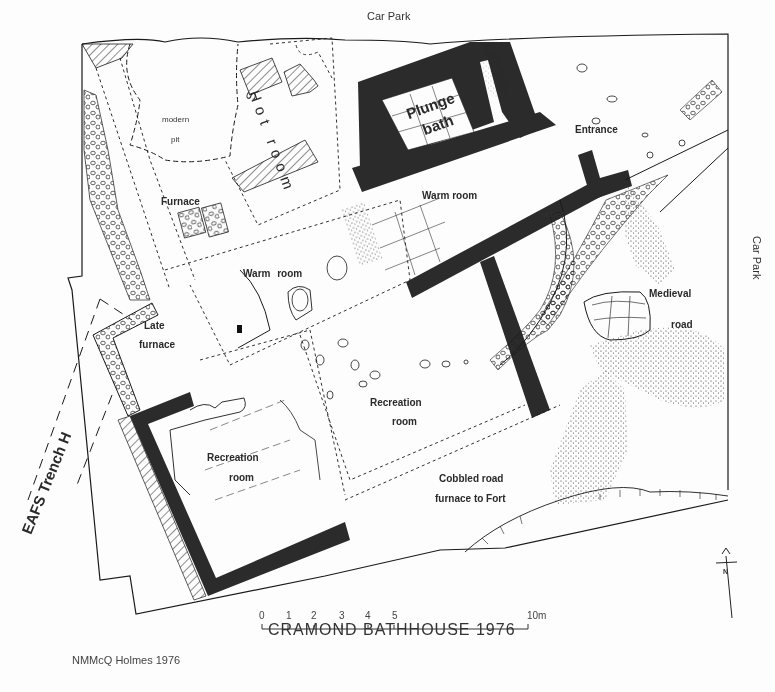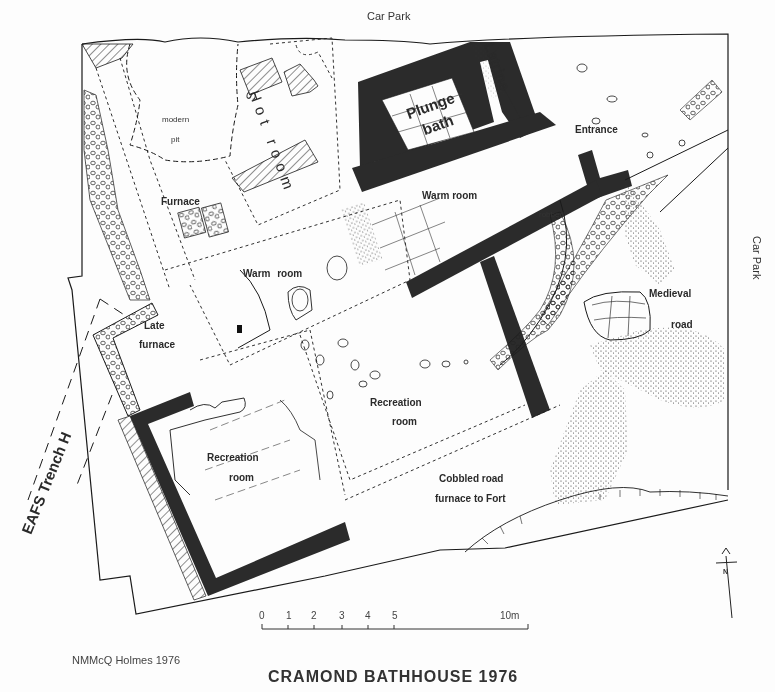--- a/index.html
+++ b/index.html
@@ -4,21 +4,21 @@
 <style>
   html, body { margin: 0; padding: 0; background: #fdfdfd; }
   body { width: 775px; height: 692px; position: relative; overflow: hidden; font-family: "Liberation Sans", sans-serif; }
   #plan { position: absolute; left: 0; top: 0; width: 775px; height: 692px; }
   .lbl { position: absolute; color: #2a2a2a; font-family: "Liberation Sans", sans-serif; font-weight: bold; white-space: nowrap; line-height: 1.15; text-align: center; }
   .lbl-sm { font-size: 10px; }
   .lbl-md { font-size: 15px; }
   .lbl-tiny { font-family: Liberation Sans, sans-serif; font-weight: normal; font-size: 8px; color: #333; margin-top: 27px; }
   .lbl-edge { font-weight: normal; font-size: 11px; color: #333; }
   .credit { position: absolute; left: 72px; top: 654px; font-size: 11px; color: #444; font-weight: normal; }
-  .title { position: absolute; left: 268px; top: 668px; font-size: 16px; font-weight: bold; letter-spacing: 1px; color: #333; }
+  .title { position: absolute; left: 268px; top: 621px; font-size: 16px; font-weight: normal; letter-spacing: 1px; color: #333; }
   .scale-num { position: absolute; top: 610px; font-size: 10px; color: #444; }
   .rot { transform-origin: left top; }
 </style>
 </head>
 <body>
 
 <svg id="plan" viewBox="0 0 775 692" xmlns="http://www.w3.org/2000/svg">
   <defs>
     <pattern id="hatch" width="6" height="6" patternUnits="userSpaceOnUse" patternTransform="rotate(45)">
       <line x1="0" y1="0" x2="0" y2="6" stroke="#222" stroke-width="1"></line>
@@ -227,18 +227,18 @@
 
 <div class="lbl lbl-sm" style="left:439px;top:473px;">Cobbled road</div>
 <div class="lbl lbl-sm" style="left:435px;top:493px;">furnace to Fort</div>
 
 <div class="scale-num" style="left:259px;">0</div>
 <div class="scale-num" style="left:286px;">1</div>
 <div class="scale-num" style="left:311px;">2</div>
 <div class="scale-num" style="left:339px;">3</div>
 <div class="scale-num" style="left:365px;">4</div>
 <div class="scale-num" style="left:392px;">5</div>
-<div class="scale-num" style="left:500px;text-align:right;">10m</div>
+<div class="scale-num" style="left:527px;text-align:right;">10m</div>
 
 <div class="lbl-tiny" style="position:absolute;left:723px;top:541px;font-size:7px;font-weight:bold;">N</div>
 
 <div class="credit">NMMcQ Holmes 1976</div>
 <div class="title">CRAMOND BATHHOUSE 1976</div>
 
 </body></html>

